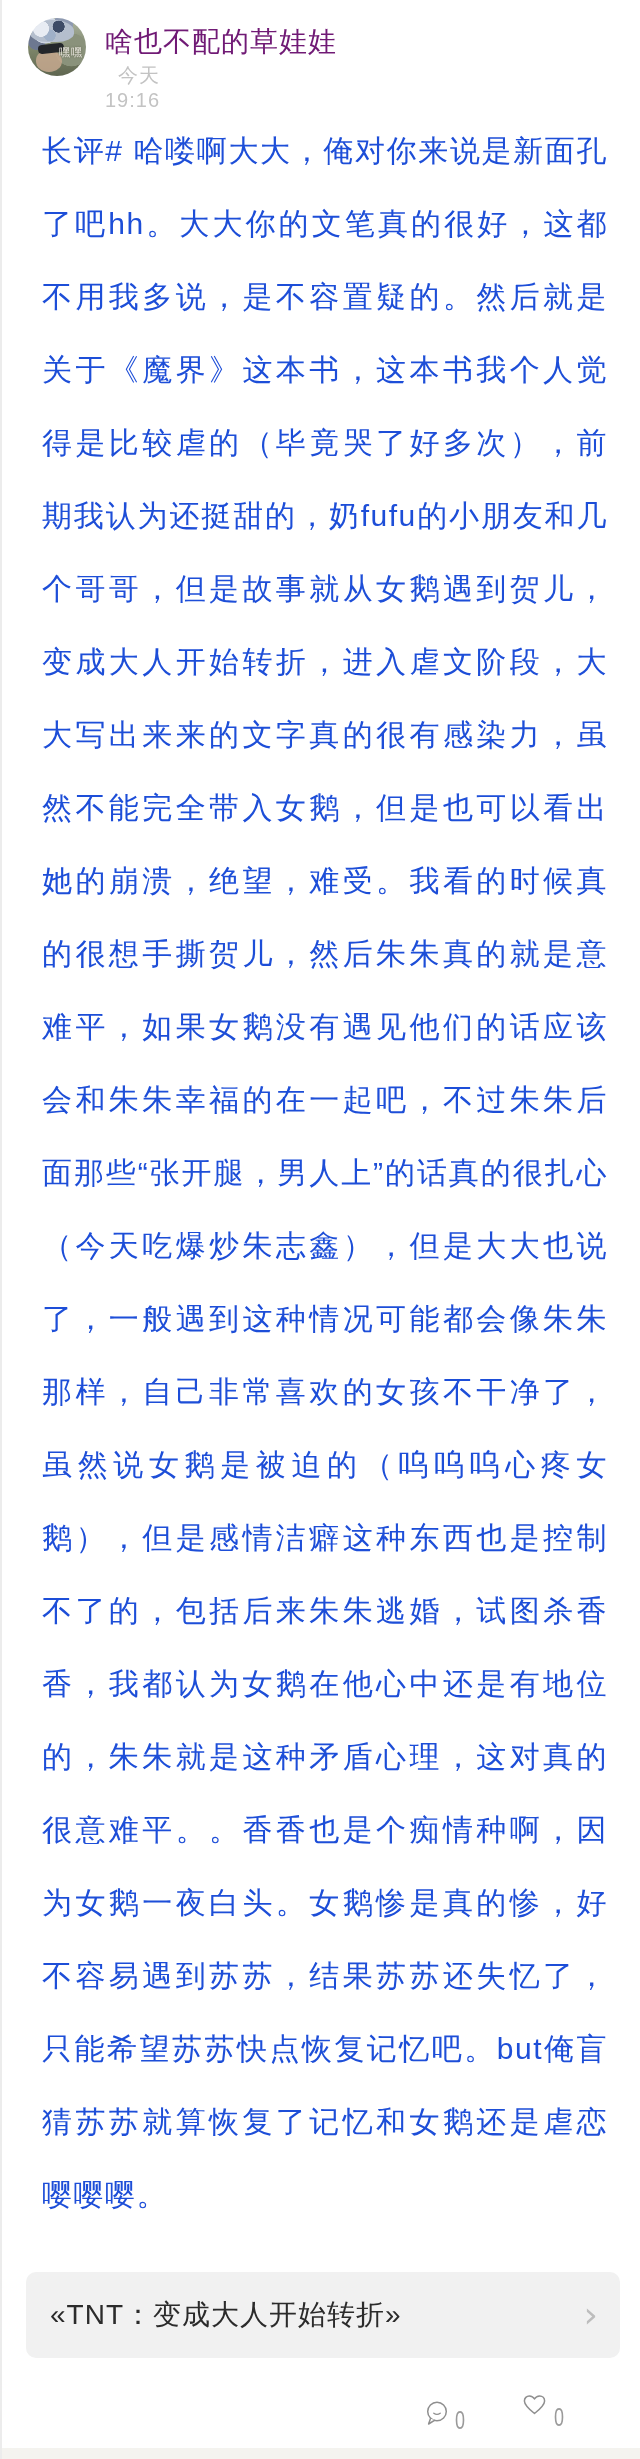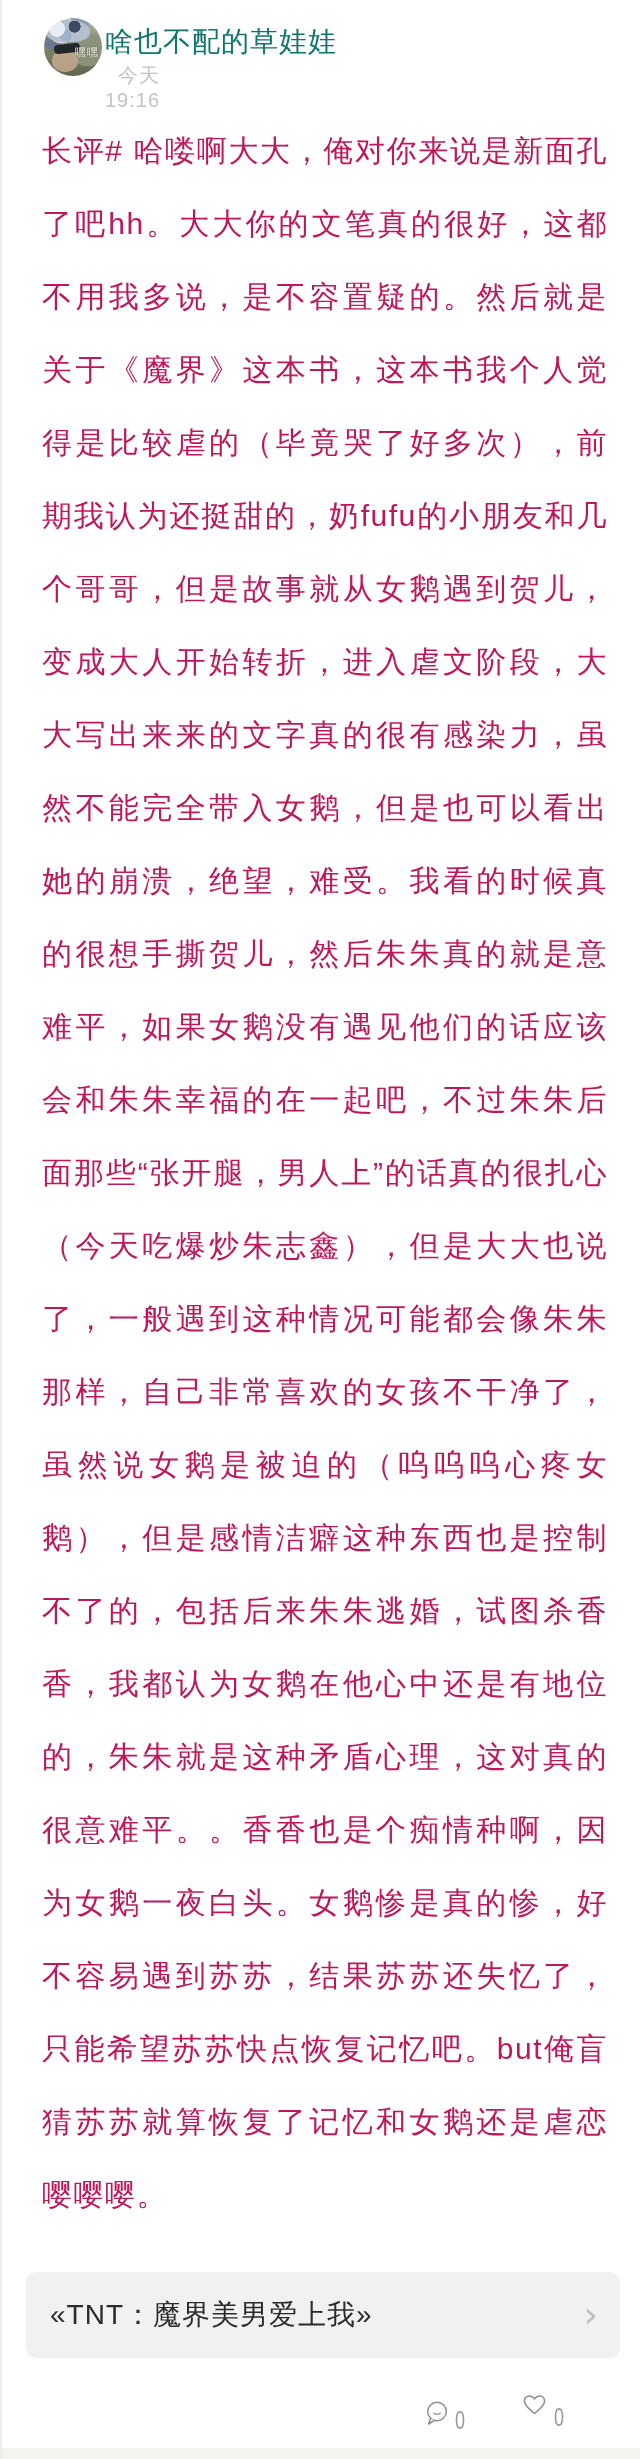--- a/index.html
+++ b/index.html
@@ -10,21 +10,21 @@
     position: relative; overflow: hidden;
   }
   .page {
     position: absolute; inset: 0;
     background: #ffffff;
     border-left: 2px solid #ececec;
   }
   
   .post-header { position: absolute; left: 26px; top: 16px; height: 70px; }
   .avatar {
-    position: absolute; left: 16px; top: 2px;
+    position: absolute; left: 0; top: 2px;
     width: 58px; height: 58px; border-radius: 50%;
     overflow: hidden;
     background:
       radial-gradient(circle at 30% 20%, #cfd6e2 0 22%, transparent 23%),
       radial-gradient(circle at 60% 12%, #8d99b0 0 16%, transparent 17%),
       radial-gradient(circle at 15% 40%, #6d7890 0 14%, transparent 15%),
       radial-gradient(circle at 75% 55%, #8a927b 0 30%, transparent 31%),
       linear-gradient(180deg, #aeb6a3 0%, #7c8468 55%, #5f6650 100%);
     font-family: Liberation Serif, serif;
   }
@@ -46,31 +46,31 @@
       radial-gradient(circle at 45% 70%, #9fb0c8 0 20%, transparent 21%),
       #b4becd;
   }
   .avatar .overlay-text {
     position: absolute; right: 3px; top: 27px;
     color: #f3f0e8; font-size: 11px; letter-spacing: 1px;
     text-shadow: 0 0 2px rgba(60,60,40,.7);
   }
   .username {
     position: absolute; left: 77px; top: 7px;
-    font-size: 28px; color: #0f766e; letter-spacing: 1px; white-space: nowrap;
+    font-size: 28px; color: #701a75; letter-spacing: 1px; white-space: nowrap;
   }
   .timestamp {
     position: absolute; left: 77px; top: 46px;
     font-size: 20px; color: #c3c3c3; letter-spacing: 1px; text-align: right;
   }
   
   .post-body {
     position: absolute; left: 40px; top: 114px; width: 566px;
     font-size: 30px; line-height: 73px; letter-spacing: 1.5px;
-    color: #be185d; word-break: break-all; text-align: justify;
+    color: #1d4ed8; word-break: break-all; text-align: justify;
   }
   
   .link-card {
     position: absolute; left: 24px; top: 2272px; width: 594px; height: 86px;
     background: #f1f1f1; border-radius: 10px;
     display: flex; align-items: center; cursor: pointer;
   }
   .link-card .title {
     margin-left: 24px; font-size: 28px; color: #2b2b2b; letter-spacing: 1px;
     flex: 1; white-space: nowrap; overflow: hidden;
@@ -112,21 +112,21 @@
       <div class="glasses"></div>
       <div class="overlay-text">嘿嘿</div>
     </div>
     <div class="username">啥也不配的草娃娃</div>
     <div class="timestamp">今天 19:16</div>
   </div>
 
   <div class="post-body">长评# 哈喽啊大大，俺对你来说是新面孔了吧hh。大大你的文笔真的很好，这都不用我多说，是不容置疑的。然后就是关于《魔界》这本书，这本书我个人觉得是比较虐的（毕竟哭了好多次），前期我认为还挺甜的，奶fufu的小朋友和几个哥哥，但是故事就从女鹅遇到贺儿，变成大人开始转折，进入虐文阶段，大大写出来来的文字真的很有感染力，虽然不能完全带入女鹅，但是也可以看出她的崩溃，绝望，难受。我看的时候真的很想手撕贺儿，然后朱朱真的就是意难平，如果女鹅没有遇见他们的话应该会和朱朱幸福的在一起吧，不过朱朱后面那些“张开腿，男人上”的话真的很扎心（今天吃爆炒朱志鑫），但是大大也说了，一般遇到这种情况可能都会像朱朱那样，自己非常喜欢的女孩不干净了，虽然说女鹅是被迫的（呜呜呜心疼女鹅），但是感情洁癖这种东西也是控制不了的，包括后来朱朱逃婚，试图杀香香，我都认为女鹅在他心中还是有地位的，朱朱就是这种矛盾心理，这对真的很意难平。。香香也是个痴情种啊，因为女鹅一夜白头。女鹅惨是真的惨，好不容易遇到苏苏，结果苏苏还失忆了，只能希望苏苏快点恢复记忆吧。but俺盲猜苏苏就算恢复了记忆和女鹅还是虐恋嘤嘤嘤。</div>
 
   <div class="link-card">
-    <div class="title">«TNT：魔界美男爱上我»</div>
+    <div class="title">«TNT：变成大人开始转折»</div>
     <div class="chevron">›</div>
   </div>
 
   <div class="action-bar">
 
     <div class="action action-comment">
       <span>
         <svg width="25" height="26" viewBox="0 0 25 26" fill="none">
           <circle cx="13" cy="11.5" r="9.3" stroke="#8f8f8f" stroke-width="1.5"></circle>
           <path d="M6.5 18.5 L4.6 24 L10.5 20.3" stroke="#8f8f8f" stroke-width="1.5" fill="#ffffff" stroke-linejoin="round" stroke-linecap="round"></path>

